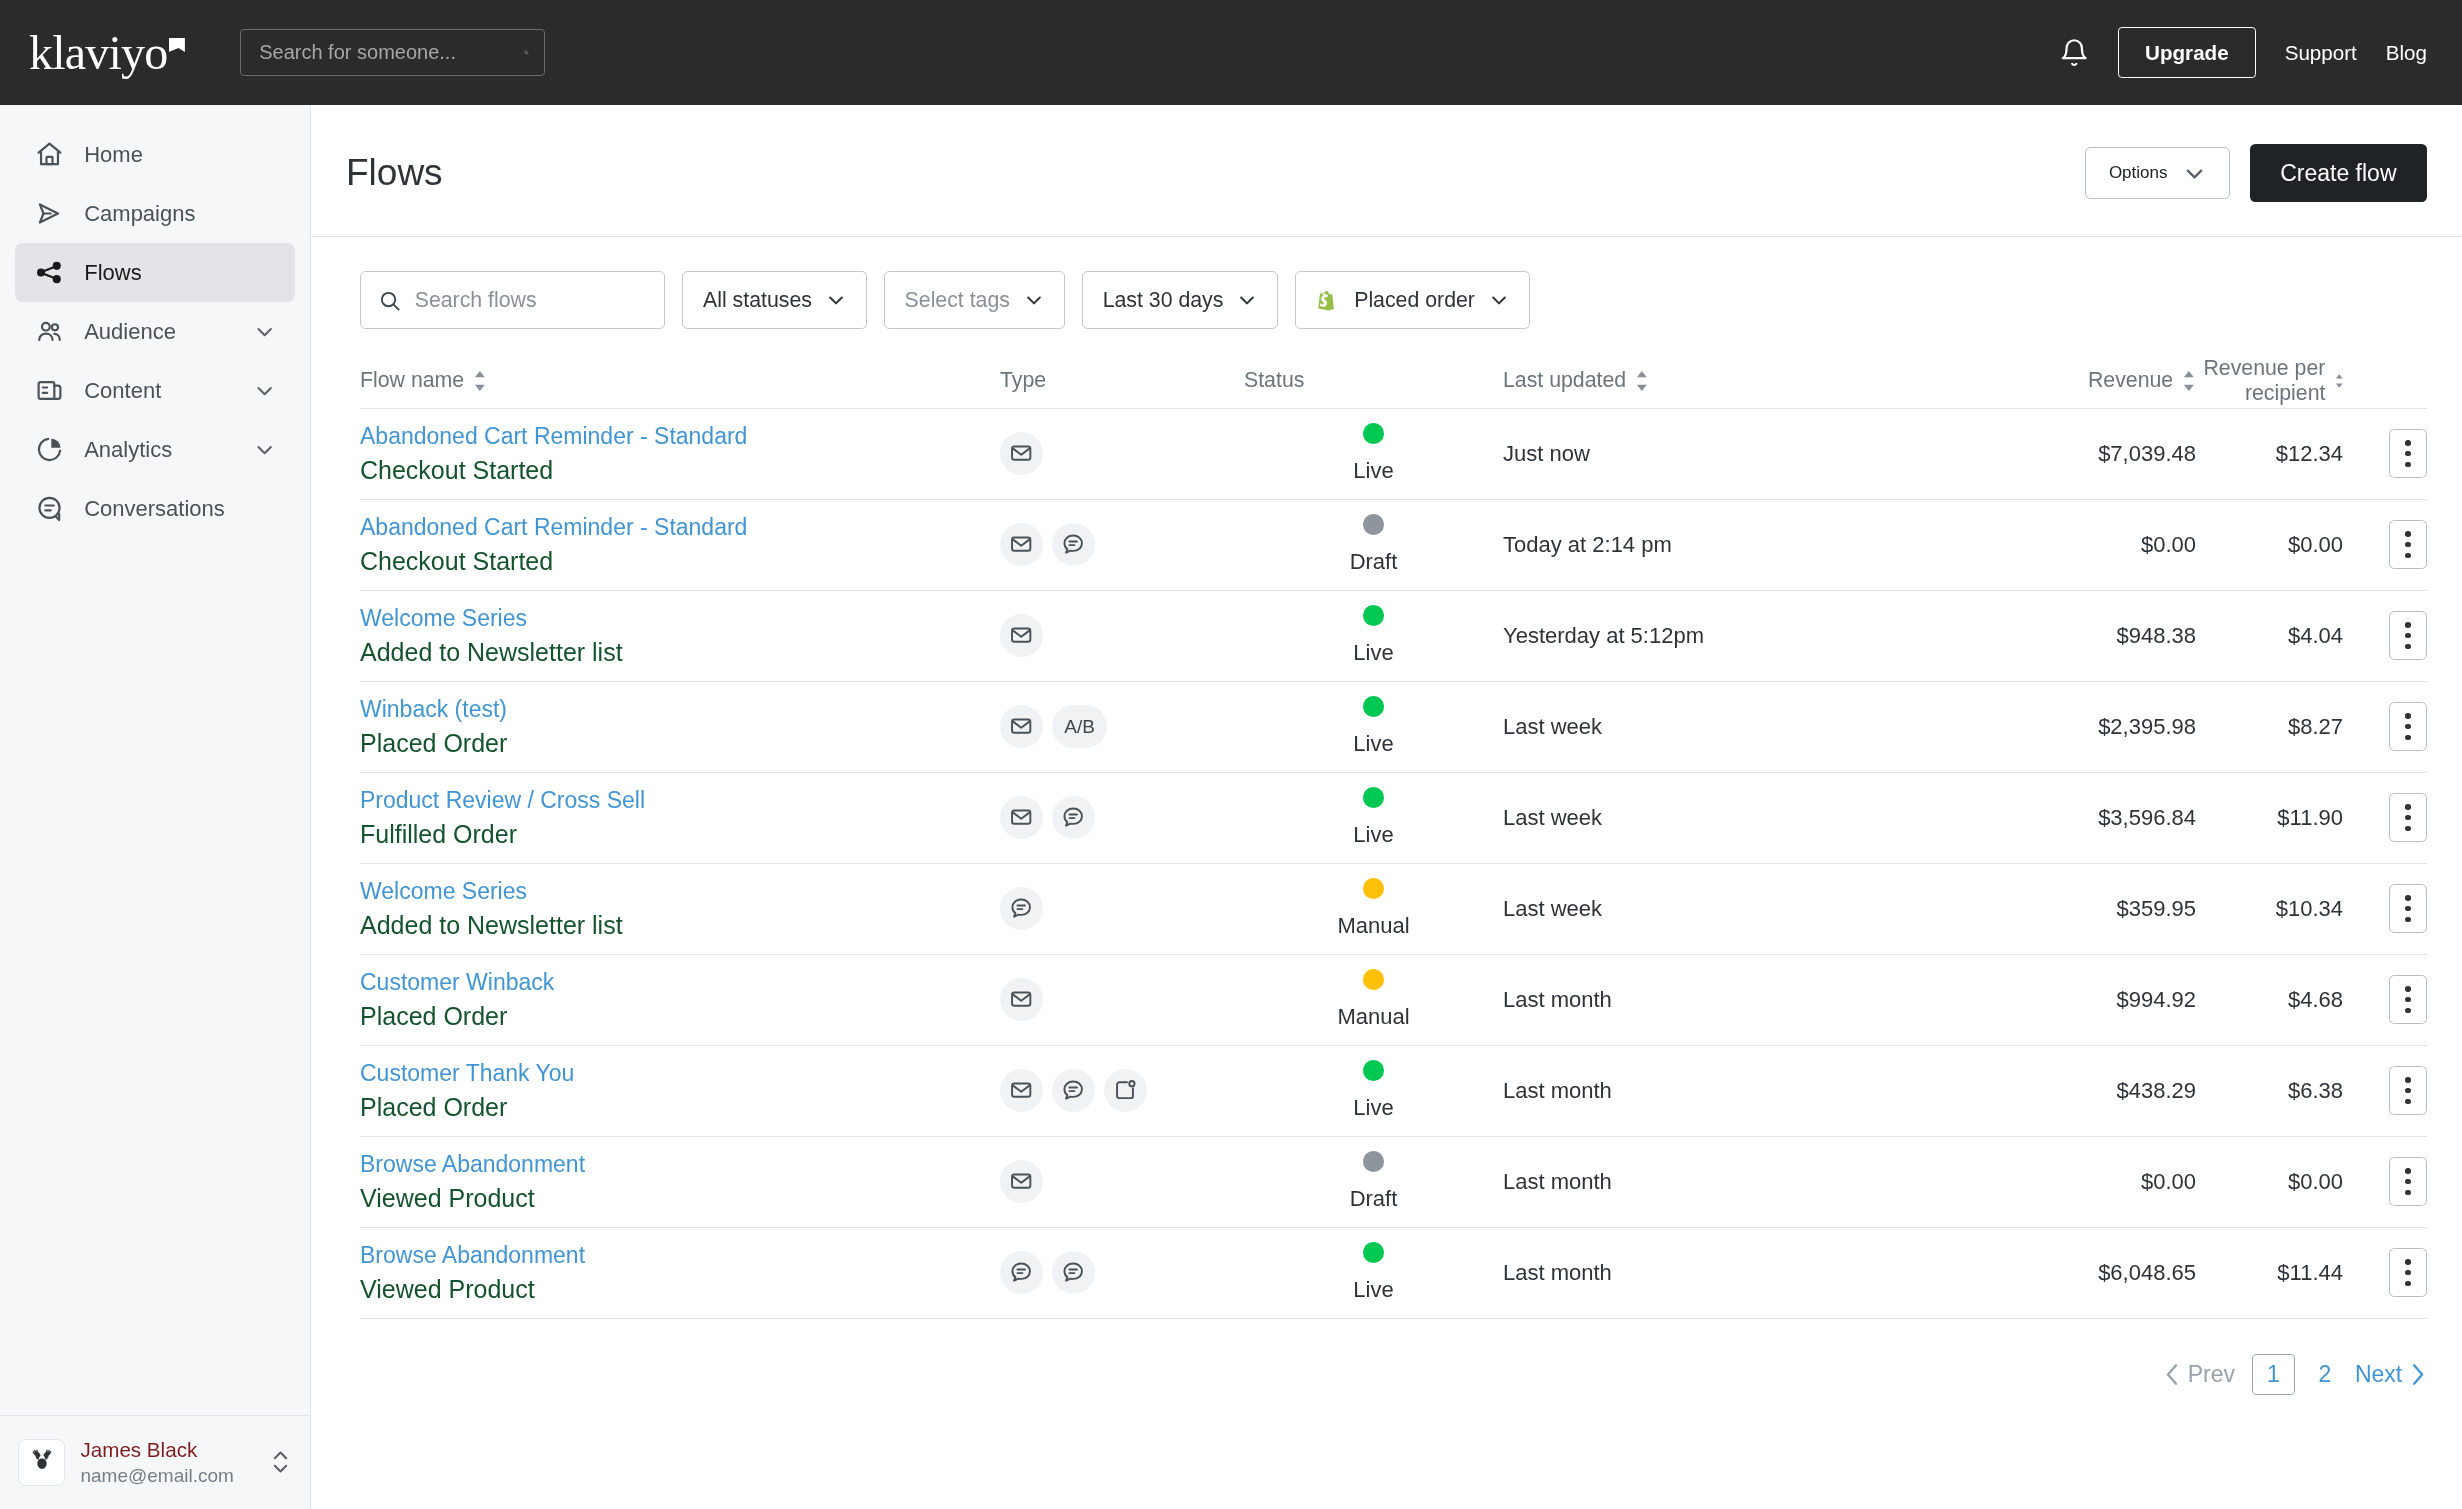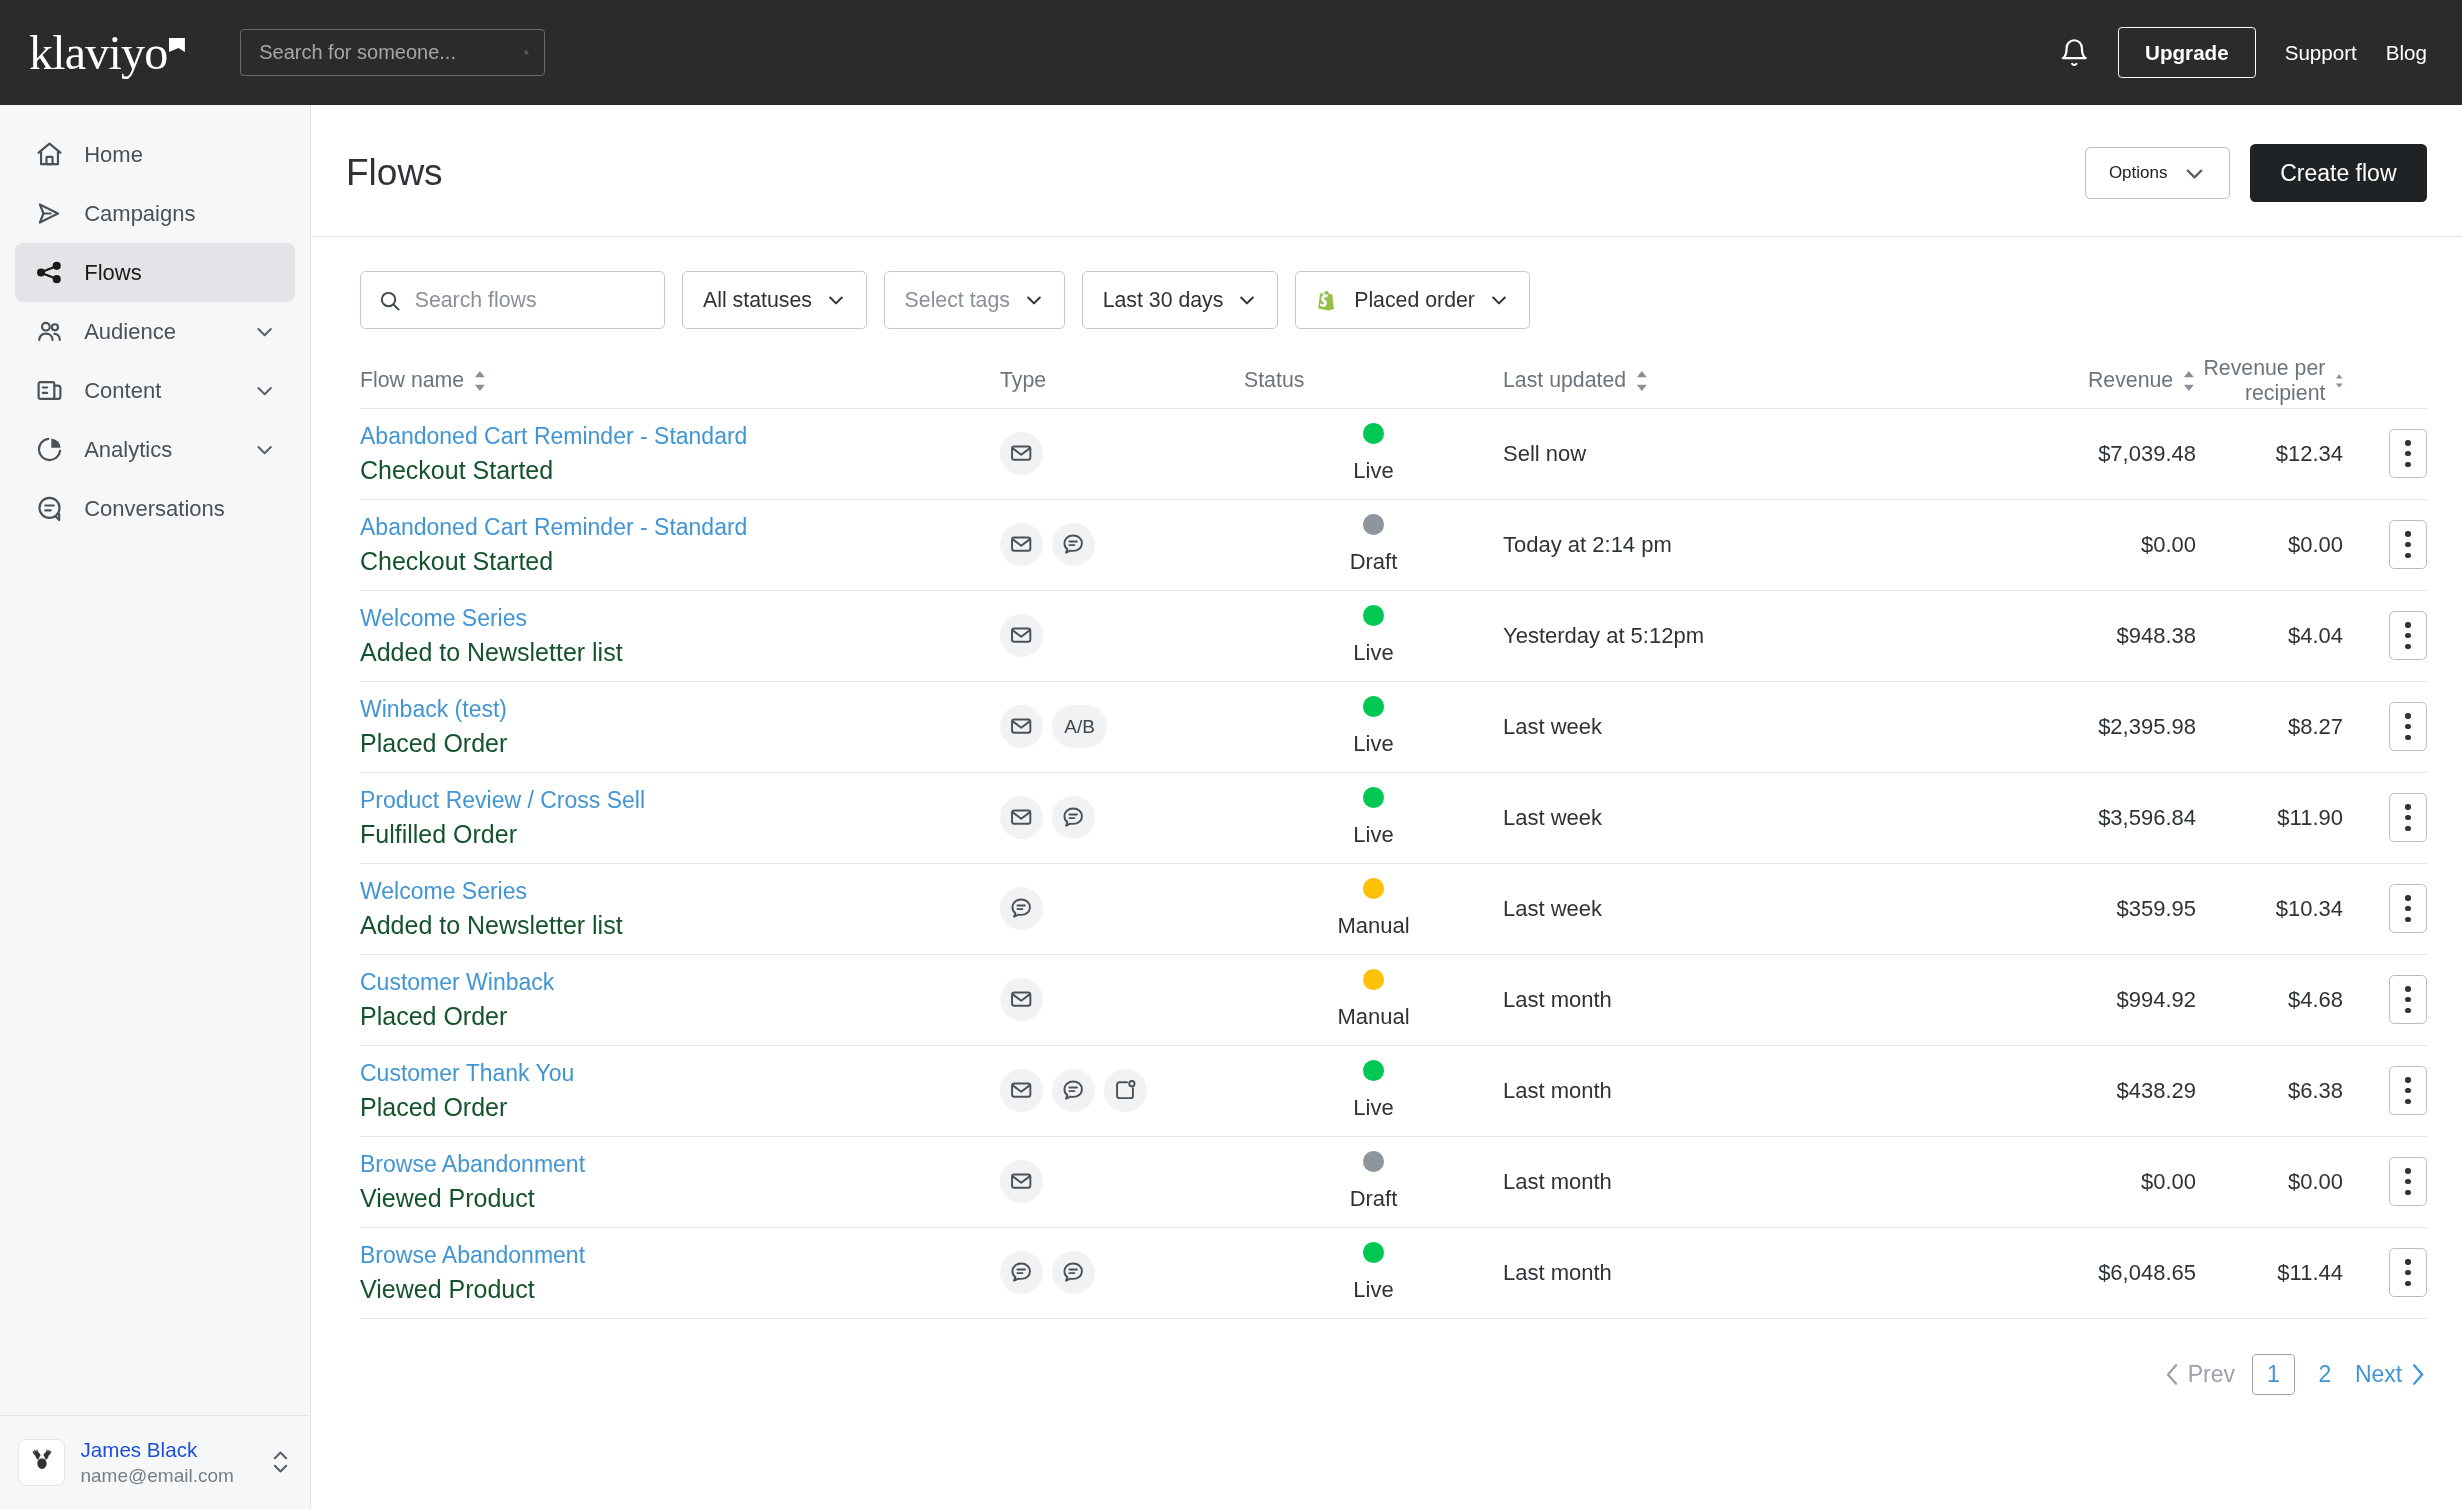--- a/index.html
+++ b/index.html
@@ -83,21 +83,21 @@
   .profile {
     border-top: 0.8px solid #E3E5E8;
     display: flex; align-items: center; gap: 15.2px;
     padding: 20px 18.3px; cursor: pointer;
   }
   .avatar {
     width: 47px; height: 47px; background: #fff;
     border: 0.8px solid #E3E5E8; border-radius: 7.6px;
     display: flex; align-items: center; justify-content: center; flex: none;
   }
-  .profile-name { font-size: 20.6px; color: #1d4ed8; line-height: 1.35; }
+  .profile-name { font-size: 20.6px; color: #7f1d1d; line-height: 1.35; }
   .profile-mail { font-size: 19px; color: #767E86; line-height: 1.35; }
   .profile-chev { margin-left: auto; width: 23px; height: 32px; display:block; }
 
   
   .main { flex: 1; display: flex; flex-direction: column; min-width: 0; }
   .page-head {
     display: flex; align-items: center;
     padding: 32px 35px 0 35px; height: 104px;
   }
   .page-title { font-size: 37px; color: #2E3338; font-weight: 400; }
@@ -430,21 +430,21 @@
                   </svg>
                 </span>
               </div>
             </div>
             <div class="c-status">
               <div class="status">
                 <span class="dot" style="background:#00C853"></span>
                 <span class="status-label">Live</span>
               </div>
             </div>
-            <div class="c-upd cell-txt">Sell now</div>
+            <div class="c-upd cell-txt">Just now</div>
             <div class="c-rev cell-num">$7,039.48</div>
             <div class="c-rpr cell-num">$12.34</div>
             <div class="c-menu">
               <div class="kebab">
                 <i></i>
                 <i></i>
                 <i></i>
               </div>
             </div>
           </div>

